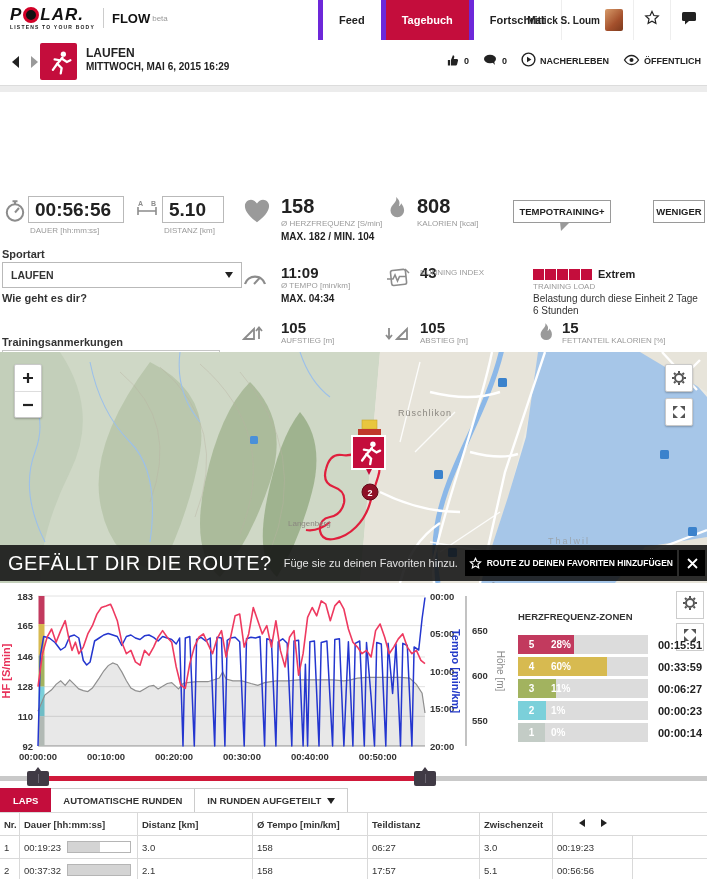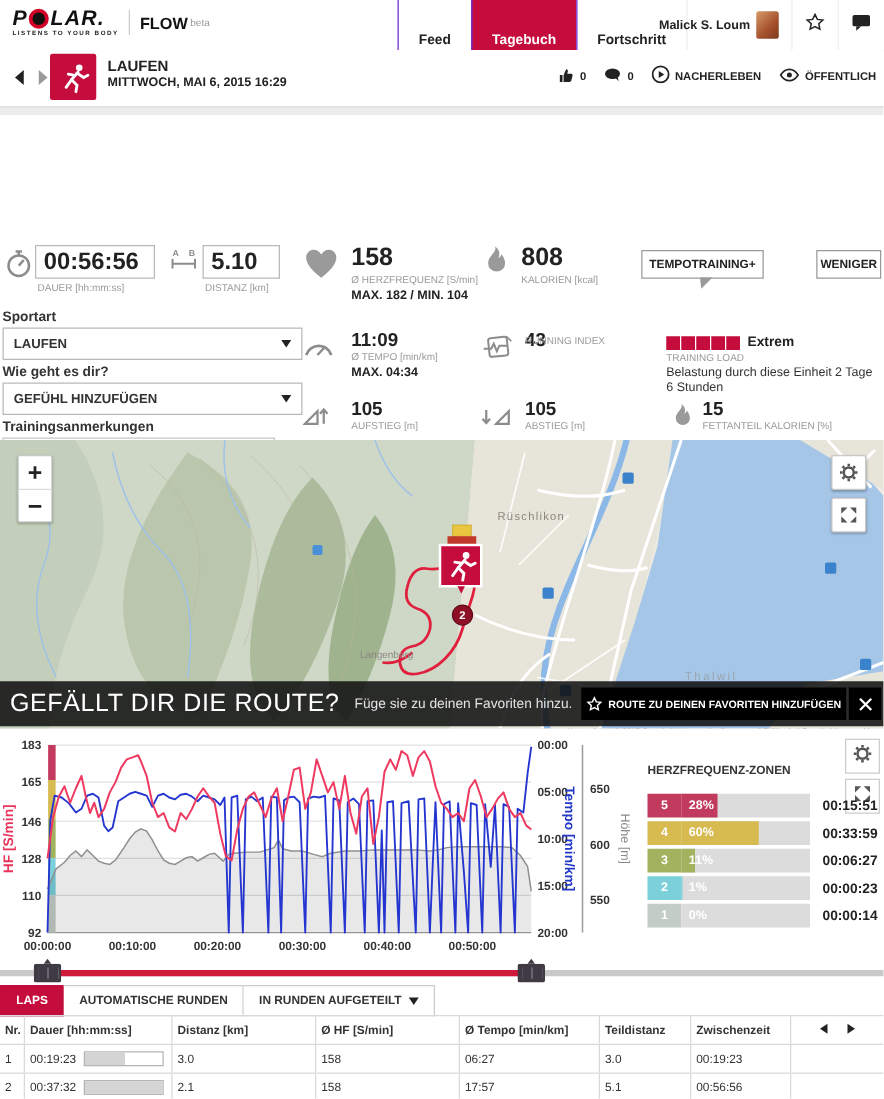--- a/index.html
+++ b/index.html
@@ -7,21 +7,21 @@
   
   #topnav{position:absolute;left:0;top:0;width:707px;height:40px;background:#fff;border-bottom:1px solid #d9d9d9;}
   #logo{position:absolute;left:10px;top:6px;display:flex;align-items:center;}
   #polarword{font-weight:bold;font-style:italic;font-size:17px;letter-spacing:1px;color:#111;display:flex;align-items:center;line-height:17px;}
   .polar-o{display:inline-block;width:10px;height:10px;border:3px solid #d10027;border-radius:50%;background:#111;margin:0 1px;}
   #tagline{font-size:5px;letter-spacing:1.2px;color:#222;font-weight:bold;margin-top:1px;}
   #flowsep{width:1px;height:20px;background:#ccc;margin:0 8px;}
   #flowword{font-weight:bold;font-size:13px;color:#111;}
   #betaword{font-size:8px;color:#999;margin-left:2px;}
   #mainnav{position:absolute;left:318px;top:0;height:40px;display:flex;}
-  .nav-item{height:40px;display:flex;align-items:center;padding:12px 16px;font-size:11px;font-weight:bold;color:#222;border-left:1px solid #6d28d9;cursor:pointer;}
+  .nav-item{height:40px;display:flex;align-items:center;padding:0 16px;font-size:11px;font-weight:bold;color:#222;border-left:5px solid #6d28d9;cursor:pointer;}
   .nav-item:last-child{border-right:1px solid #eee;}
   .nav-item.active{background:#c40d3c;color:#fff;}
   #usercluster{position:absolute;right:0;top:0;height:40px;display:flex;align-items:center;}
   #username{font-size:10px;font-weight:bold;color:#222;margin-right:5px;}
   #avatar{width:18px;height:22px;border-radius:2px;background:linear-gradient(135deg,#d79b6a,#a4502c 60%,#7c3a1d);margin-right:10px;}
   .topbtn{width:36px;height:40px;display:flex;align-items:center;justify-content:center;border-left:1px solid #eee;cursor:pointer;}
   
   #sessionbar{position:absolute;left:0;top:40px;width:707px;height:45px;background:#fff;}
   .arrowbtn{position:absolute;top:14px;width:14px;height:16px;display:flex;align-items:center;cursor:pointer;}
   #sporticon{position:absolute;left:40px;top:3px;width:37px;height:37px;background:#c40d3c;border-radius:2px;display:flex;align-items:center;justify-content:center;}
@@ -226,24 +226,20 @@
     </span>
     <input class="statinput" style="left: 162px; top: 104px; width: 62px;" readonly="" value="5.10">
     <span class="tinylabel" style="left:164px;top:134px;">DISTANZ [km]</span>
 
     <span class="fieldlabel" style="left:2px;top:156px;">Sportart</span>
     <div class="fakeselect" style="left:2px;top:170px;width:222px;">
       <span>LAUFEN</span>
         <span class="caret"></span>
     </div>
     <span class="fieldlabel" style="left:2px;top:200px;">Wie geht es dir?</span>
-    <div class="fakeselect" style="left:2px;top:214px;width:222px;">
-      <span>GEFÜHL HINZUFÜGEN</span>
-        <span class="caret"></span>
-    </div>
     <span class="fieldlabel" style="left:2px;top:244px;">Trainingsanmerkungen</span>
     <textarea id="notes" placeholder="Hinweis zu diesem Training schreiben" style=""></textarea>
 
     <span class="gicon" style="left:243px;top:106px;">
       <svg width="28" height="26" viewBox="0 0 30 28">
           <path d="M15 26C4 18 2 12 2 8.5 2 5 5 2 8.5 2c2.6 0 5 1.6 6.5 4C16.5 3.6 19 2 21.5 2 25 2 28 5 28 8.5c0 3.5-2 9.5-13 17.5z" fill="#9a9a9a"></path>
         </svg>
     </span>
     <span class="bigval" style="left:281px;top:104px;">158</span>
     <span class="statlbl" style="left:281px;top:127px;">Ø HERZFREQUENZ [S/min]</span>
@@ -593,21 +589,20 @@
           <span>IN RUNDEN AUFGETEILT</span>
           <span class="caret" style="border-top-color:#222;"></span>
         </div>
     </div>
 
     <div id="laptable">
       <div class="trow head">
         <div class="tcell">Nr.</div>
         <div class="tcell">Dauer [hh:mm:ss]</div>
         <div class="tcell">Distanz [km]</div>
-        <div class="tcell">Ø HF [S/min]</div>
         <div class="tcell">Ø Tempo [min/km]</div>
         <div class="tcell">Teildistanz</div>
         <div class="tcell">Zwischenzeit</div>
         <div class="tcell">
           <span><svg width="8" height="10" viewBox="0 0 8 10">
                 <path d="M7 1L1 5l6 4z" fill="#222"></path>
               </svg></span>
           <span><svg width="8" height="10" viewBox="0 0 8 10">
                 <path d="M1 1l6 4-6 4z" fill="#222"></path>
               </svg></span>

